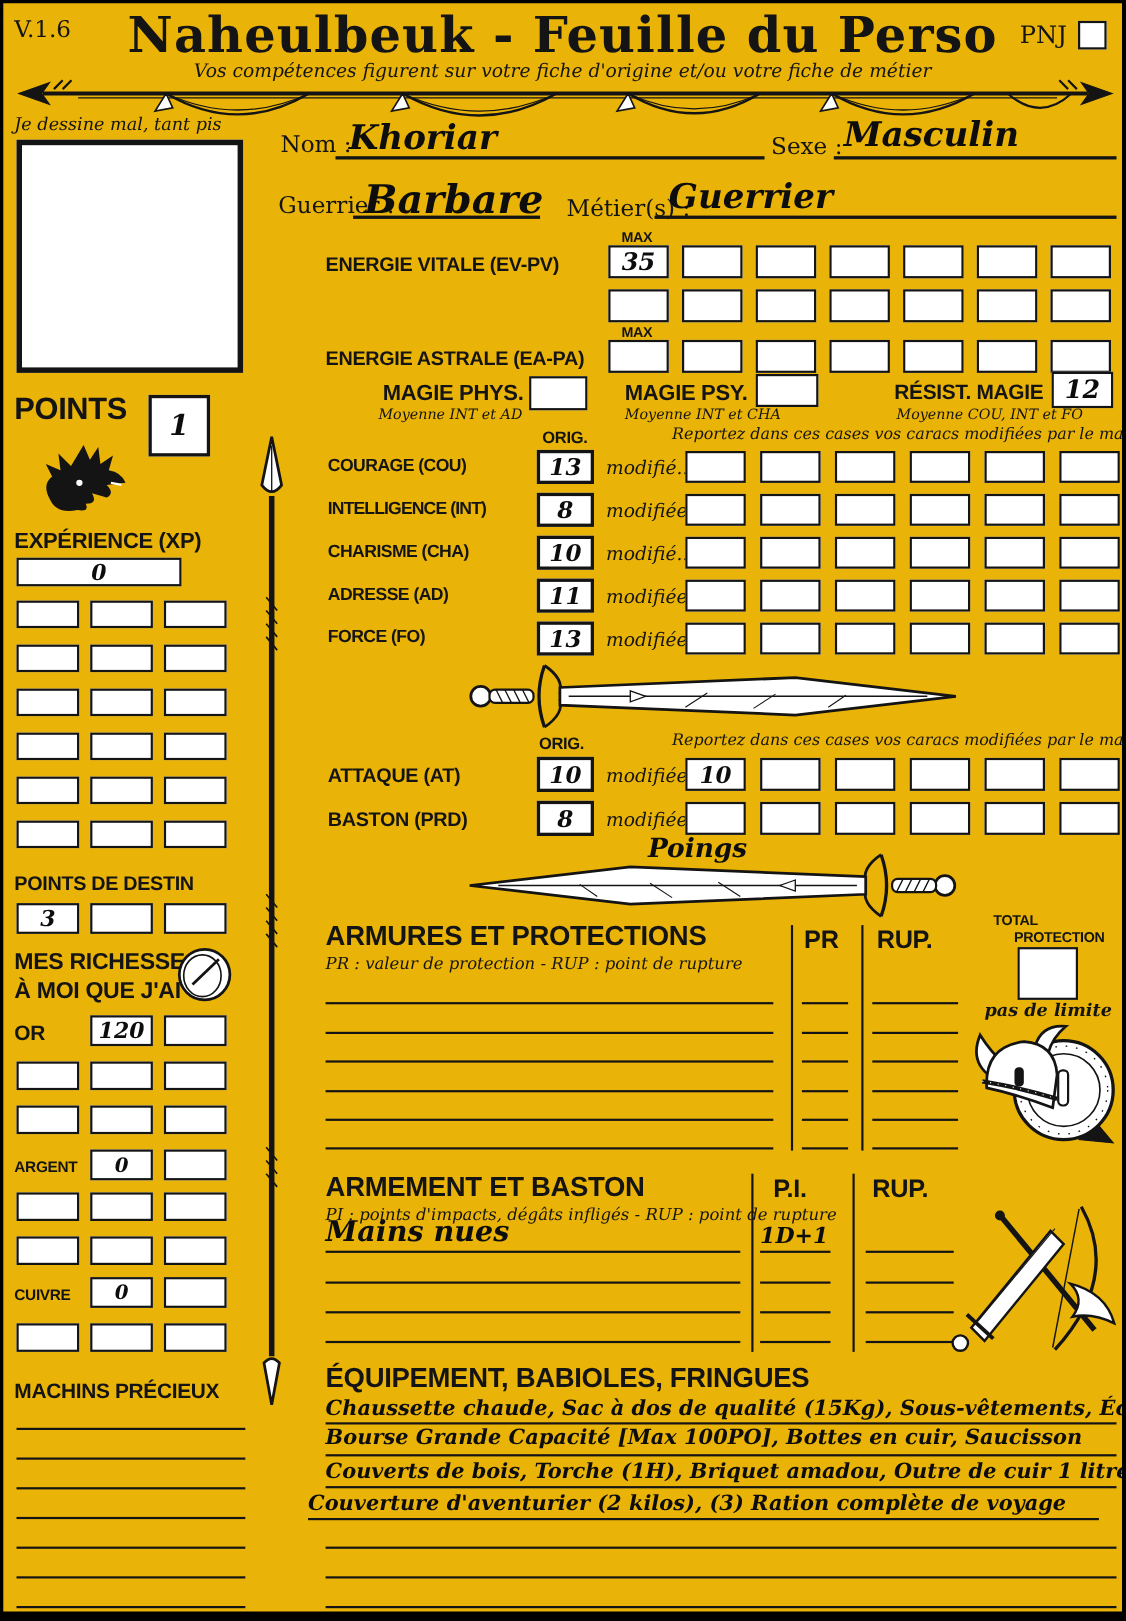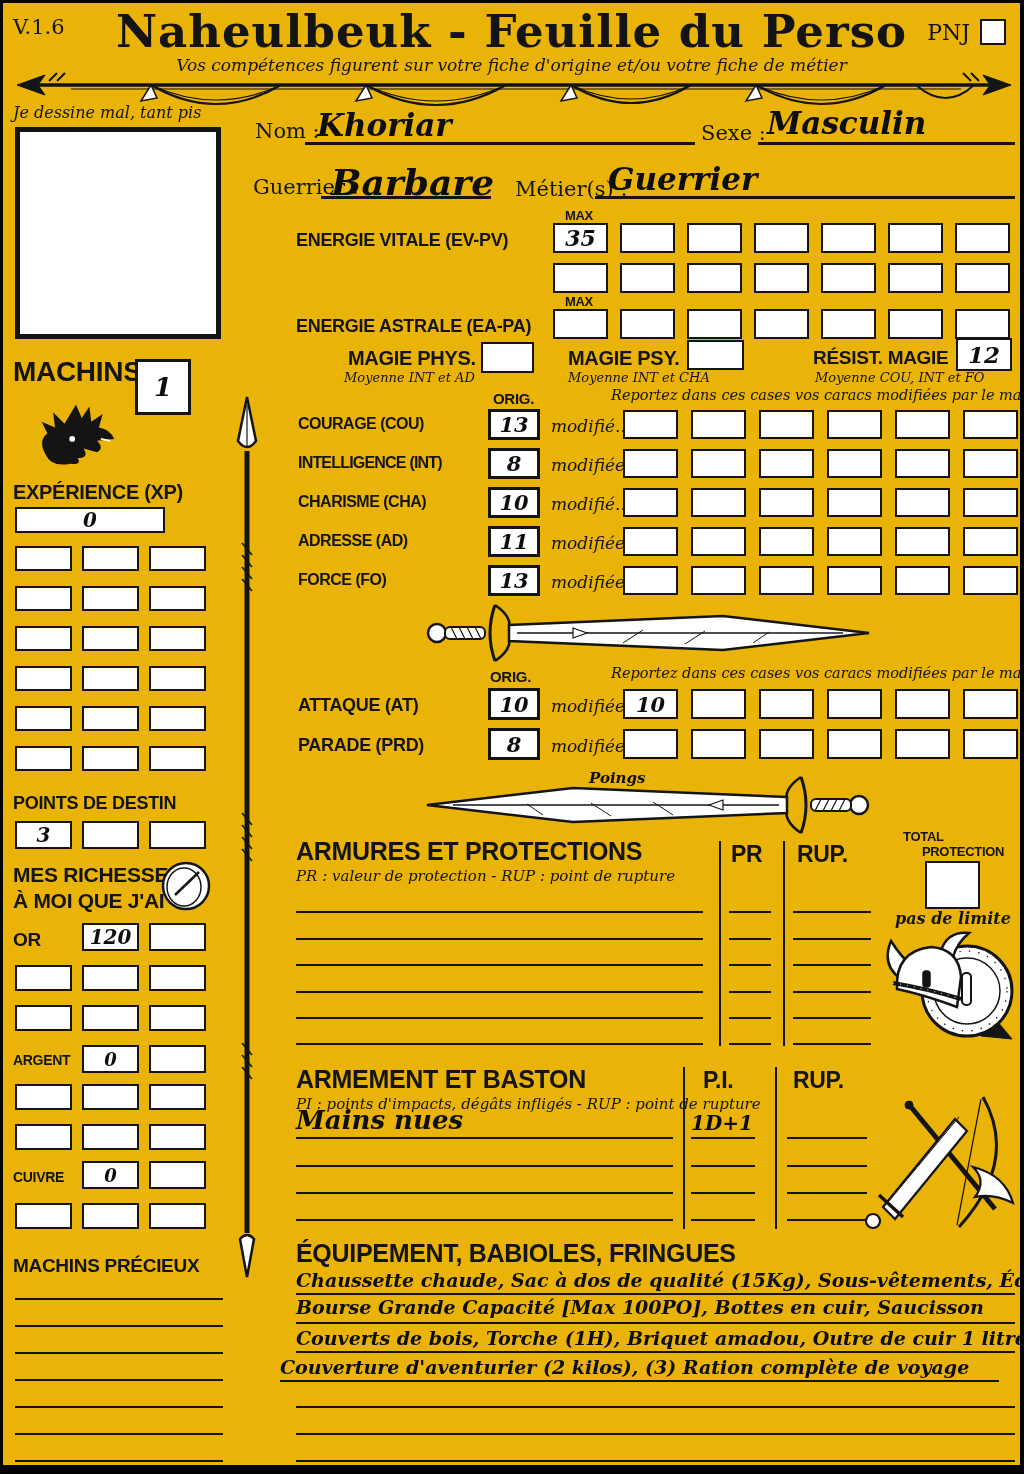--- a/index.html
+++ b/index.html
@@ -48,21 +48,21 @@
       <path d="M745,16 Q810,54 875,16" stroke-width="2.2"></path>
       <path d="M745,16 Q810,46 875,16" stroke-width="1.2"></path>
       <path d="M905,16 Q935,42 963,16" stroke-width="2"></path>
       <path d="M140,16 l-10,16 l16,-3 Z M355,16 l-10,16 l16,-3 Z M560,16 l-10,16 l16,-3 Z M745,16 l-10,16 l16,-3 Z" fill="#fff" stroke-width="1.5"></path>
     </g>
   </svg>
 
   <div class="abs it" style="left:10px;top:100px;font-size:16px;">Je dessine mal, tant pis</div>
   <div class="abs" style="left:12px;top:124px;width:206px;height:212px;border:5px solid #141414;box-sizing:border-box;background:#fff;"></div>
 
-  <div class="abs fb" style="left:10px;top:353px;font-size:28px;">MACHINS</div>
+  <div class="abs fb" style="left:10px;top:353px;font-size:28px;">POINTS</div>
   <div class="abs cell thick" style="left:132px;top:356px;width:56px;height:56px;">
     <span class="hand" style="font-size:26px;">1</span>
   </div>
 
   <svg class="abs" style="left:30px;top:392px;" width="86" height="84" viewBox="0 0 88 88">
     <path d="M44,10 L50,24 L58,12 L60,28 L72,20 L68,34 Q80,36 84,46 L66,48 Q74,56 66,60 L52,56 Q58,66 46,66 Q50,74 38,72 Q18,76 12,62 Q4,48 14,40 L8,28 L22,34 L20,18 L32,30 Z" fill="#141414"></path>
     <circle cx="40" cy="46" r="3" fill="#fff"></circle>
     <path d="M70,46 l10,2" stroke="#fff" stroke-width="2"></path>
   </svg>
 
@@ -285,30 +285,30 @@
     <span class="hand" style="font-size:21px;">10</span>
   </div>
   <div class="abs it" style="left:548px;top:693px;font-size:17px;">modifiée...</div>
   <div class="abs row" style="left:620px;top:686px;gap:13px;">
     <div class="cell" style="width:55px;height:30px;">
       <span class="hand" style="font-size:21px;">10</span>
     </div>
     <div class="rep"><div class="cell" style="width:55px;height:30px;"></div><div class="cell" style="width:55px;height:30px;"></div><div class="cell" style="width:55px;height:30px;"></div><div class="cell" style="width:55px;height:30px;"></div><div class="cell" style="width:55px;height:30px;"></div></div>
   </div>
 
-  <div class="abs fb" style="left:295px;top:732px;font-size:18px;">PARADE (PRD)</div>
+  <div class="abs fb" style="left:295px;top:732px;font-size:18px;">BASTON (PRD)</div>
   <div class="abs cell thick" style="left:485px;top:725px;width:52px;height:32px;">
     <span class="hand" style="font-size:21px;">8</span>
   </div>
   <div class="abs it" style="left:548px;top:733px;font-size:17px;">modifiée...</div>
   <div class="abs row" style="left:620px;top:726px;gap:13px;">
     <div class="rep"><div class="cell" style="width:55px;height:30px;"></div><div class="cell" style="width:55px;height:30px;"></div><div class="cell" style="width:55px;height:30px;"></div><div class="cell" style="width:55px;height:30px;"></div><div class="cell" style="width:55px;height:30px;"></div><div class="cell" style="width:55px;height:30px;"></div></div>
   </div>
 
-  <div class="abs hand" style="left:586px;top:753px;font-size:15px;margin-top:13px;">Poings</div>
+  <div class="abs hand" style="left:586px;top:753px;font-size:24px;">Poings</div>
 
   <svg class="abs" style="left:420px;top:770px;transform:scaleX(-1);" width="450" height="64" viewBox="0 0 450 64">
     <g stroke="#141414" fill="#fff">
       <circle cx="14" cy="32" r="9" stroke-width="2.5"></circle>
       <rect x="22" y="26" width="40" height="12" rx="5" stroke-width="2"></rect>
       <path d="M28,26 l6,12 M36,26 l6,12 M44,26 l6,12 M52,26 l6,12" stroke-width="1.2" fill="none"></path>
       <path d="M72,4 Q62,32 72,60" stroke-width="3" fill="none"></path>
       <path d="M72,4 Q90,16 86,30 M72,60 Q90,48 86,34" stroke-width="2.5" fill="none"></path>
       <path d="M86,24 L300,15 L446,32 L300,49 L86,40 Z" stroke-width="2.5"></path>
       <path d="M94,32 L420,32" stroke-width="1.3" fill="none"></path>

